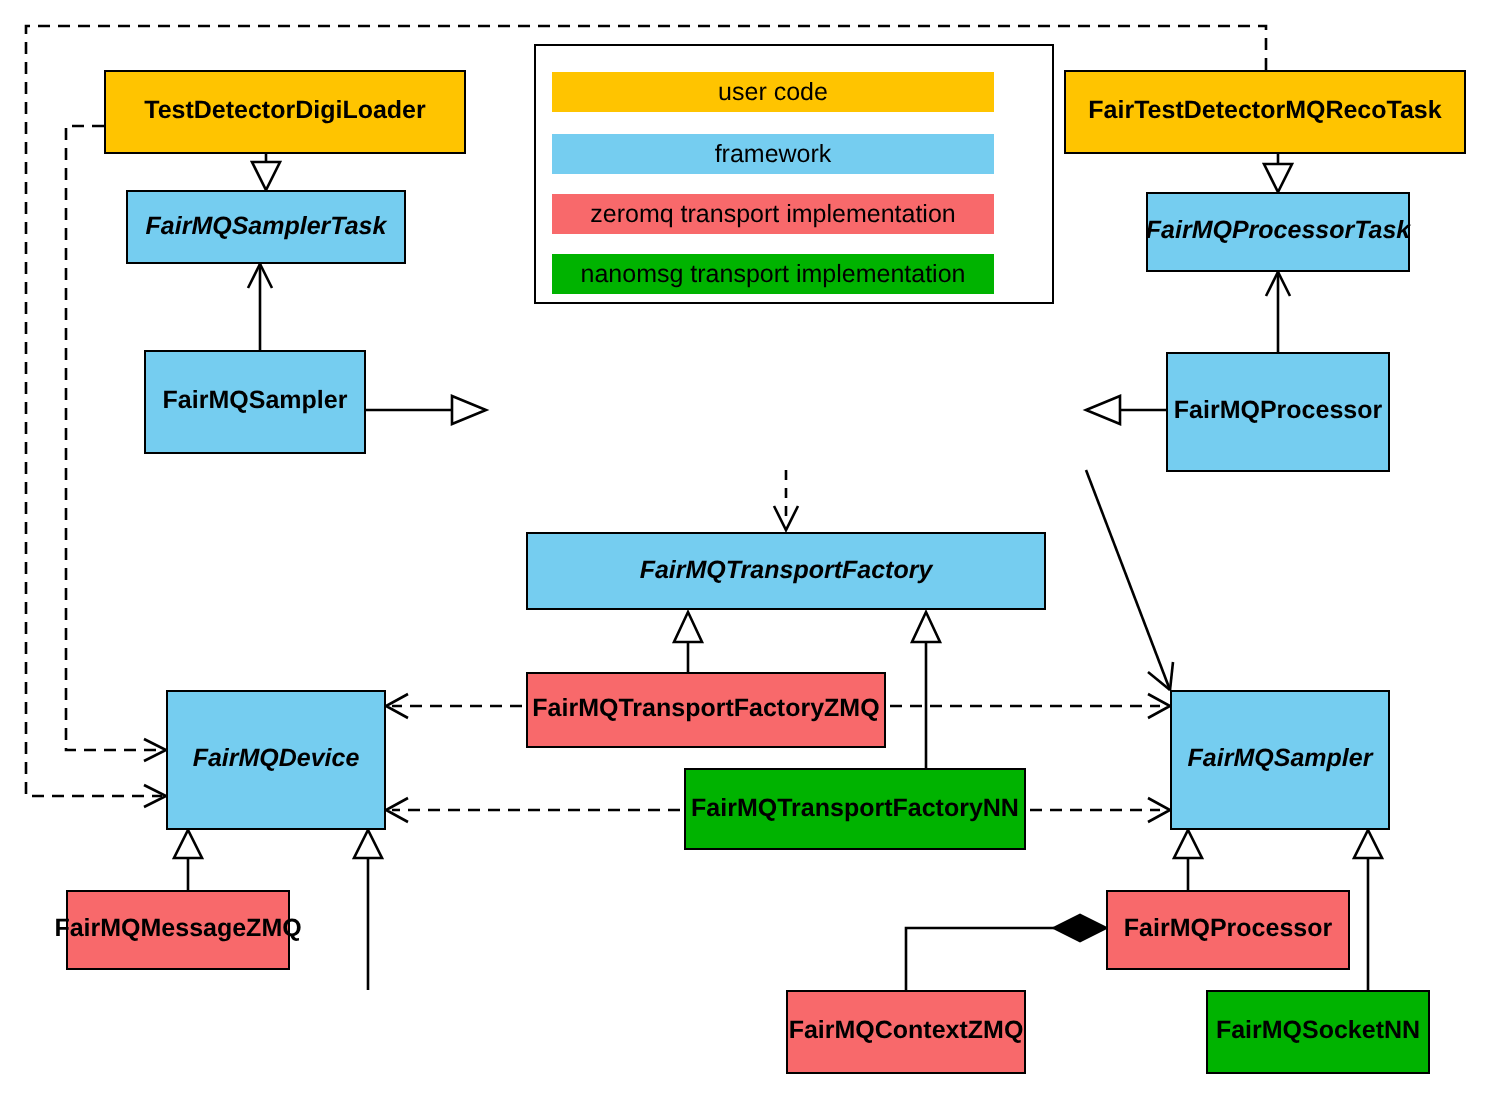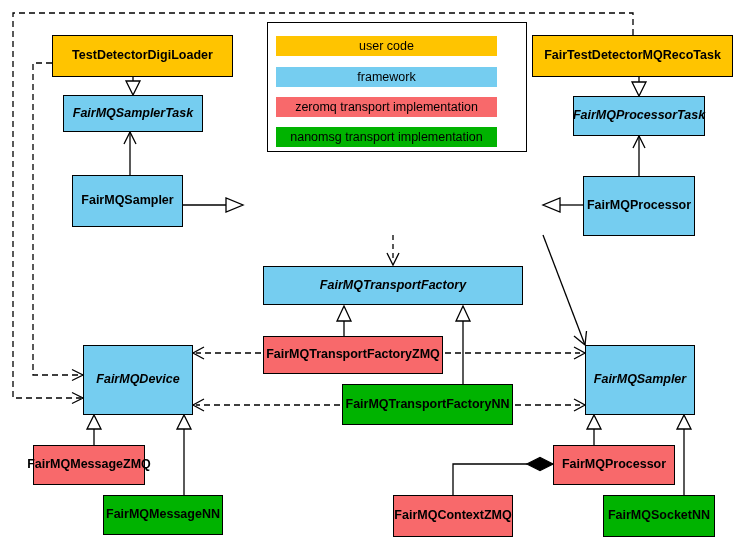--- a/index.html
+++ b/index.html
@@ -175,21 +175,20 @@
   <div class="node c-zmq" style="left:263px;top:336px;width:180px;height:38px">FairMQTransportFactoryZMQ</div>
 
   <div class="node c-nn" style="left:342px;top:384px;width:171px;height:41px">FairMQTransportFactoryNN</div>
 
   <div class="node c-fw abstract" style="left:83px;top:345px;width:110px;height:70px">FairMQDevice</div>
 
   <div class="node c-fw abstract" style="left:585px;top:345px;width:110px;height:70px">FairMQSampler</div>
 
   <div class="node c-zmq" style="left:33px;top:445px;width:112px;height:40px">FairMQMessageZMQ</div>
 
-  <div class="node c-nn" style="left:103px;top:495px;width:120px;height:40px">FairMQMessageNN</div>
 
   <div class="node c-zmq" style="left:553px;top:445px;width:122px;height:40px">FairMQProcessor</div>
 
   <div class="node c-zmq" style="left:393px;top:495px;width:120px;height:42px">FairMQContextZMQ</div>
 
   <div class="node c-nn" style="left:603px;top:495px;width:112px;height:42px">FairMQSocketNN</div>
 
 </div>
 
 </body></html>

